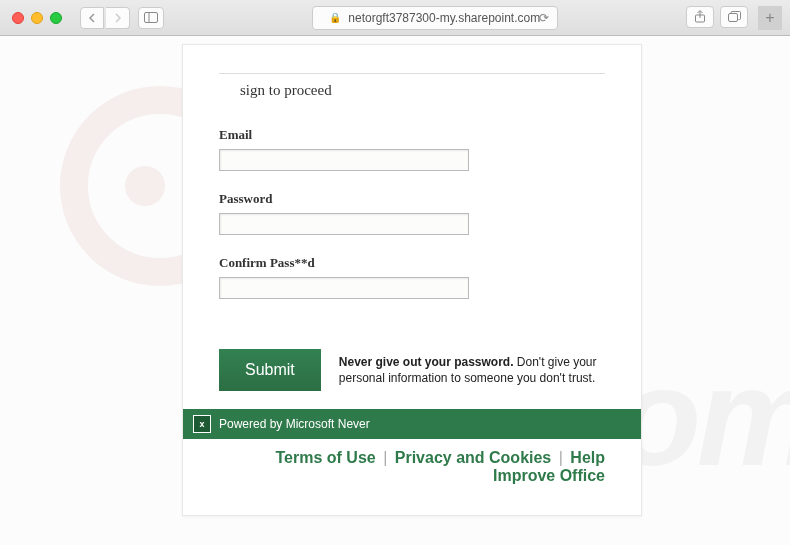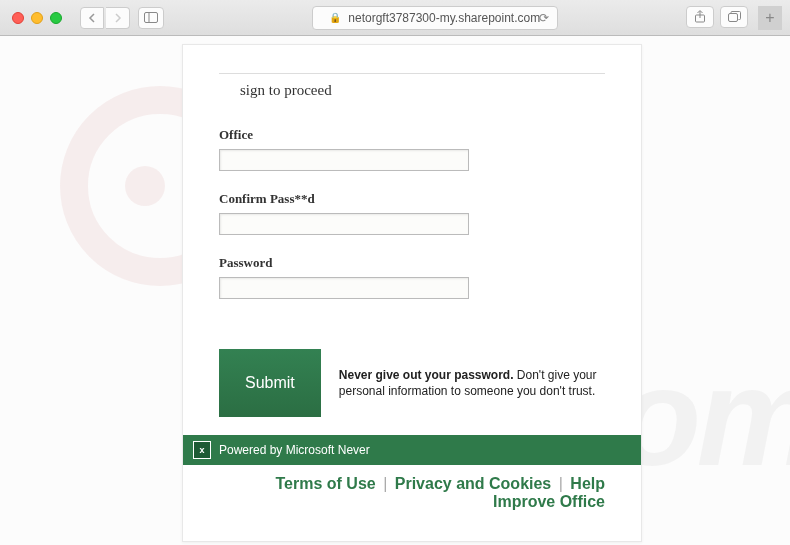--- a/index.html
+++ b/index.html
@@ -145,21 +145,21 @@
       display: flex;
       align-items: center;
       gap: 18px;
       margin-top: 50px;
     }
     .submit-btn {
       background: #2f7a4a;
       background: linear-gradient(to bottom, #338152, #2b6e43);
       color: #fff;
       border: none;
-      padding: 25px 26px;
+      padding: 12px 26px;
       font-size: 16px;
       cursor: pointer;
       font-family: Arial, sans-serif;
     }
     .warning-text {
       font-size: 12px;
       color: #222;
       line-height: 1.35;
       font-family: Arial, sans-serif;
     }
@@ -297,31 +297,31 @@
       <div class="wm-handle"></div>
       <div class="wm-text">risk.com</div>
     </div>
   </div>
 
   <div class="form-card">
     <hr class="title-divider">
     <div class="subtitle">sign to proceed</div>
 
     <div class="field-group">
-      <label class="field-label">Office</label>
+      <label class="field-label">Email</label>
       <input class="field-input" type="text" value="" style="">
+    </div>
+
+    <div class="field-group">
+      <label class="field-label">Password</label>
+      <input class="field-input" type="password" value="" style="">
     </div>
 
     <div class="field-group">
       <label class="field-label">Confirm Pass**d</label>
-      <input class="field-input" type="password" value="" style="">
-    </div>
-
-    <div class="field-group">
-      <label class="field-label">Password</label>
       <input class="field-input" type="password" value="" style="">
     </div>
 
     <div class="submit-row">
       <button class="submit-btn">Submit</button>
       <div class="warning-text">
         <b>Never give out your password.</b><span> Don't give your personal information to someone you don't trust.</span>
       </div>
     </div>
 

